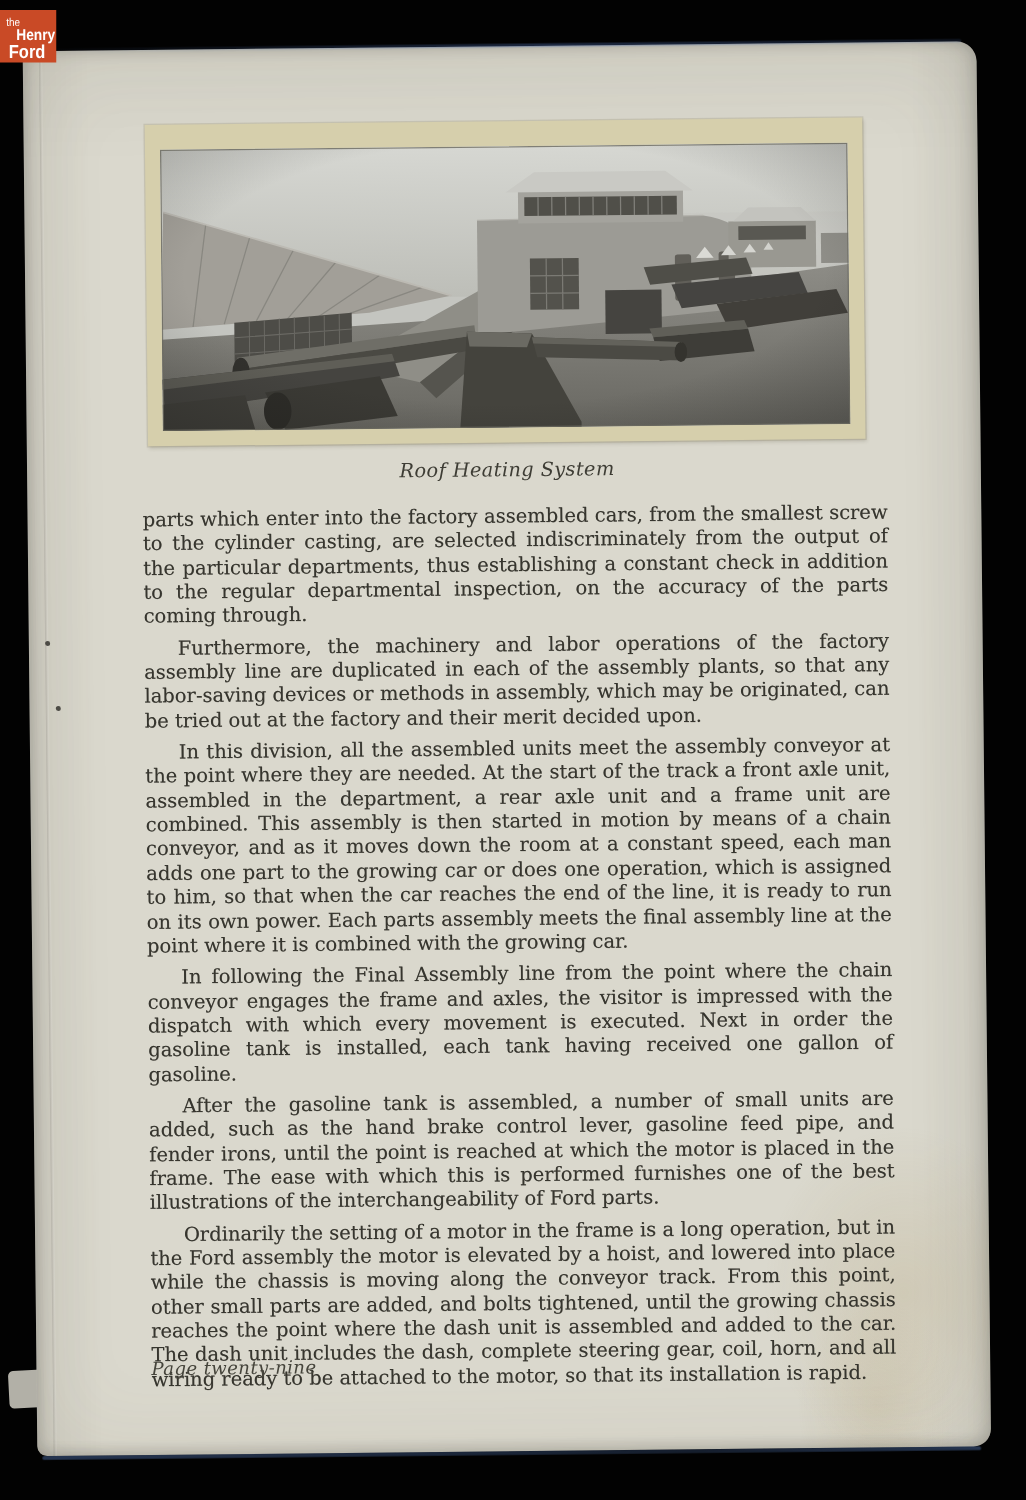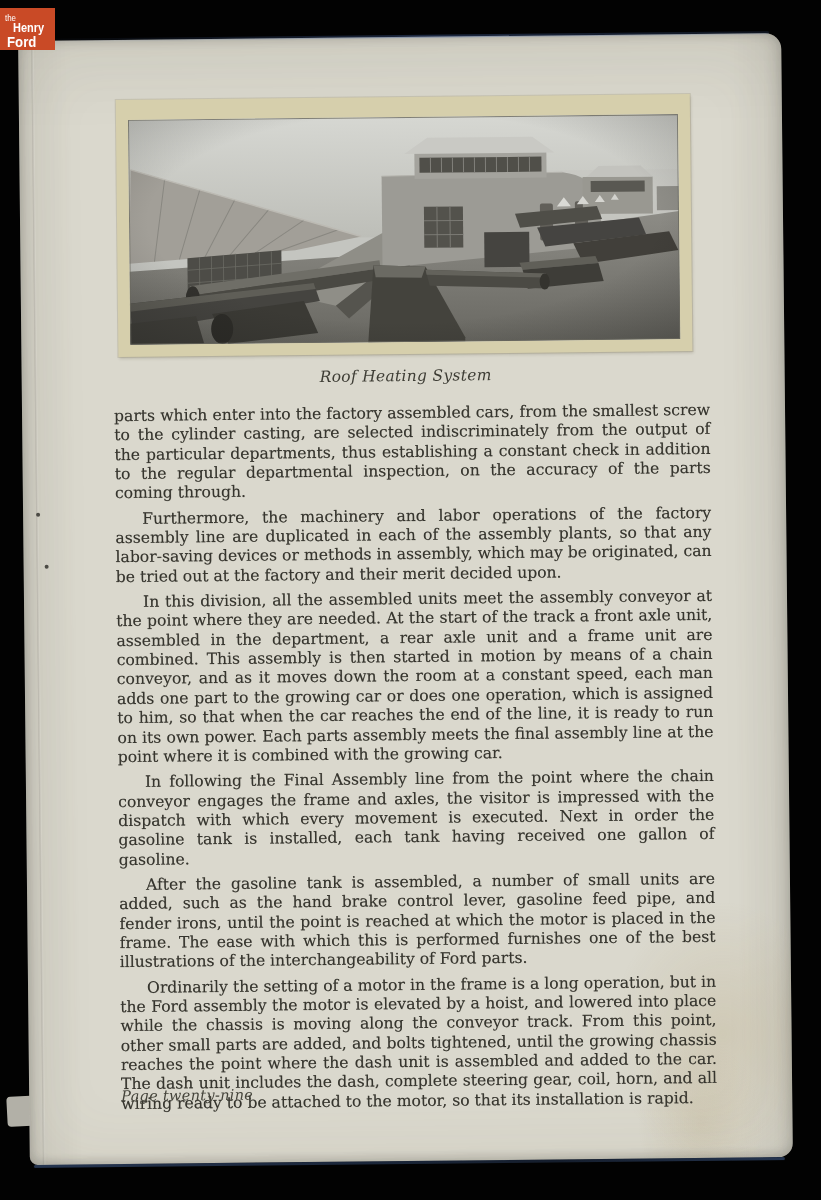--- a/index.html
+++ b/index.html
@@ -71,21 +71,21 @@
   }
   .bodytext p{margin:0 0 6px 0;}
   .bodytext p.indent{text-indent:27px;}
   .footer{
     position:absolute;left:92px;top:1048px;font-style:italic;
     font-size:14.5px;color:#45443b;letter-spacing:0.3px;
   }
 
   
   .logo{
-    position:absolute;left:0;top:8px;width:55px;height:42px;background:#c94a26;z-index:5;
+    position:absolute;left:0;top:8px;width:45px;height:42px;background:#c94a26;z-index:5;
     font-family:"Liberation Sans", sans-serif;color:#fff;
   }
   .logo span{position:absolute;transform:scaleX(0.88);transform-origin:left top;white-space:nowrap;}
   .logo .l-the{left:5px;top:5px;font-size:9px;font-weight:400;}
   .logo .l-henry{left:13px;top:13px;font-size:12.5px;font-weight:700;}
   .logo .l-ford{left:7px;top:25px;font-size:15px;font-weight:700;}
 </style>
 </head>
 <body>
 

